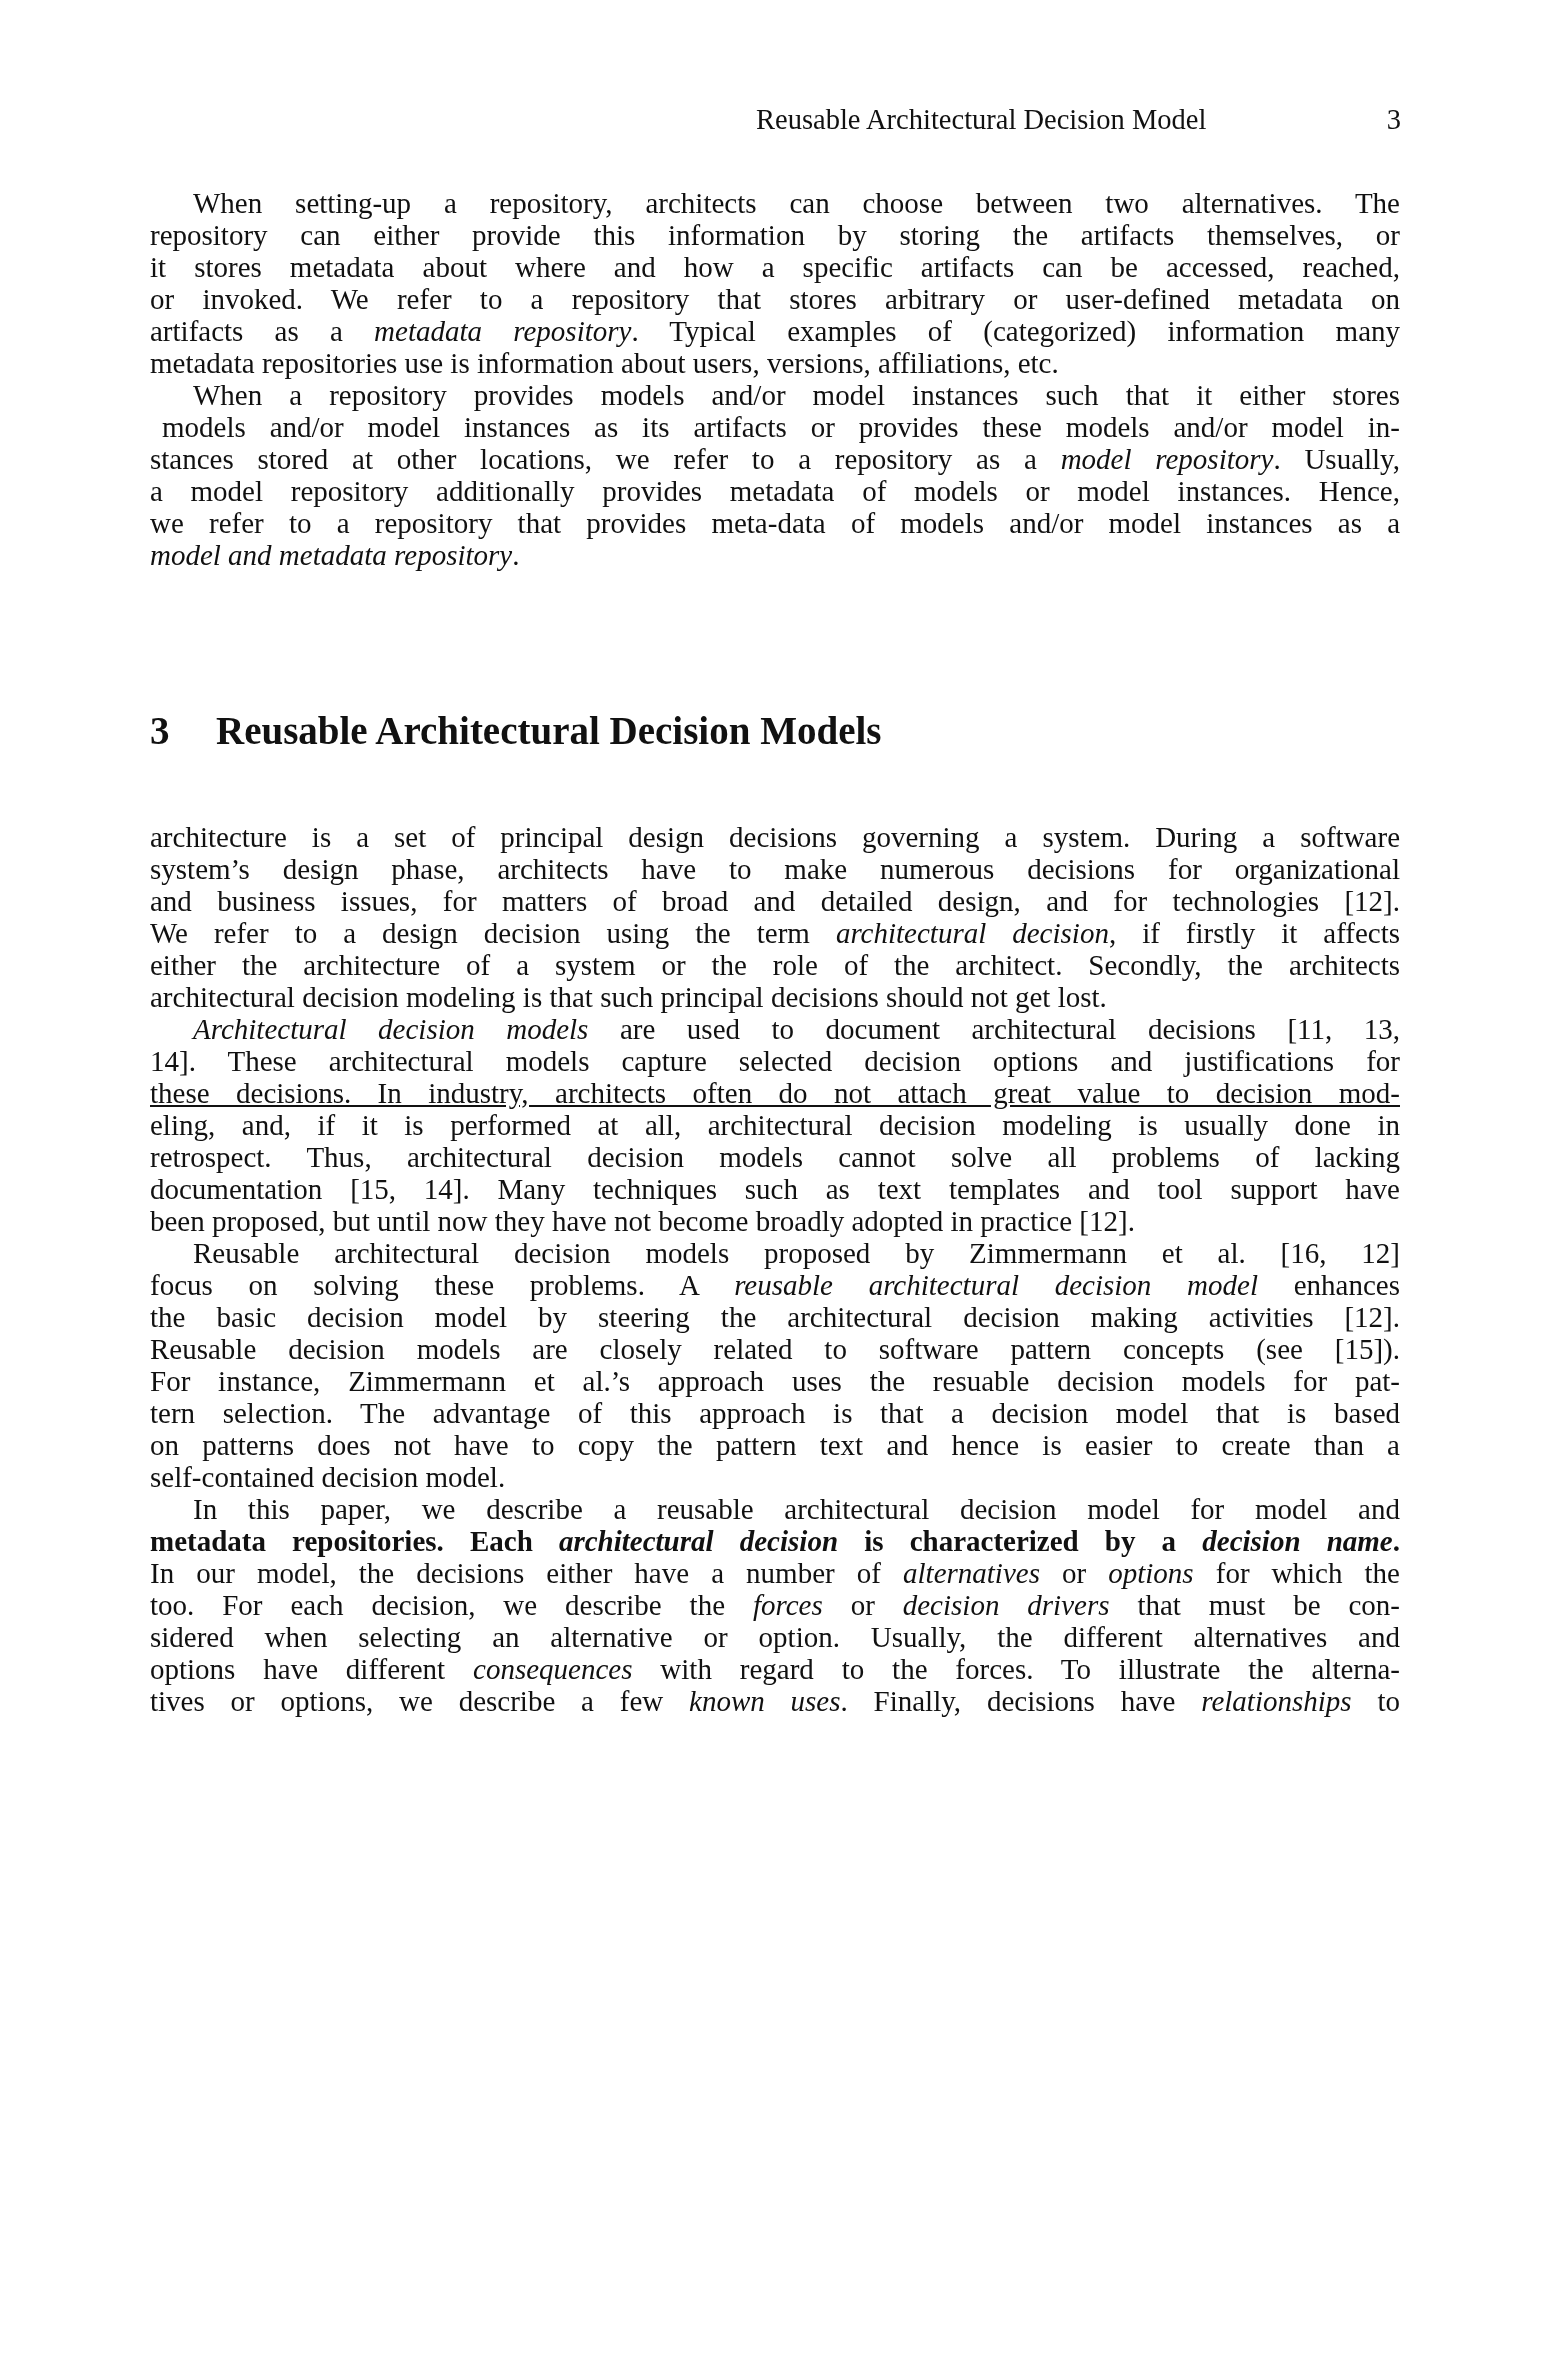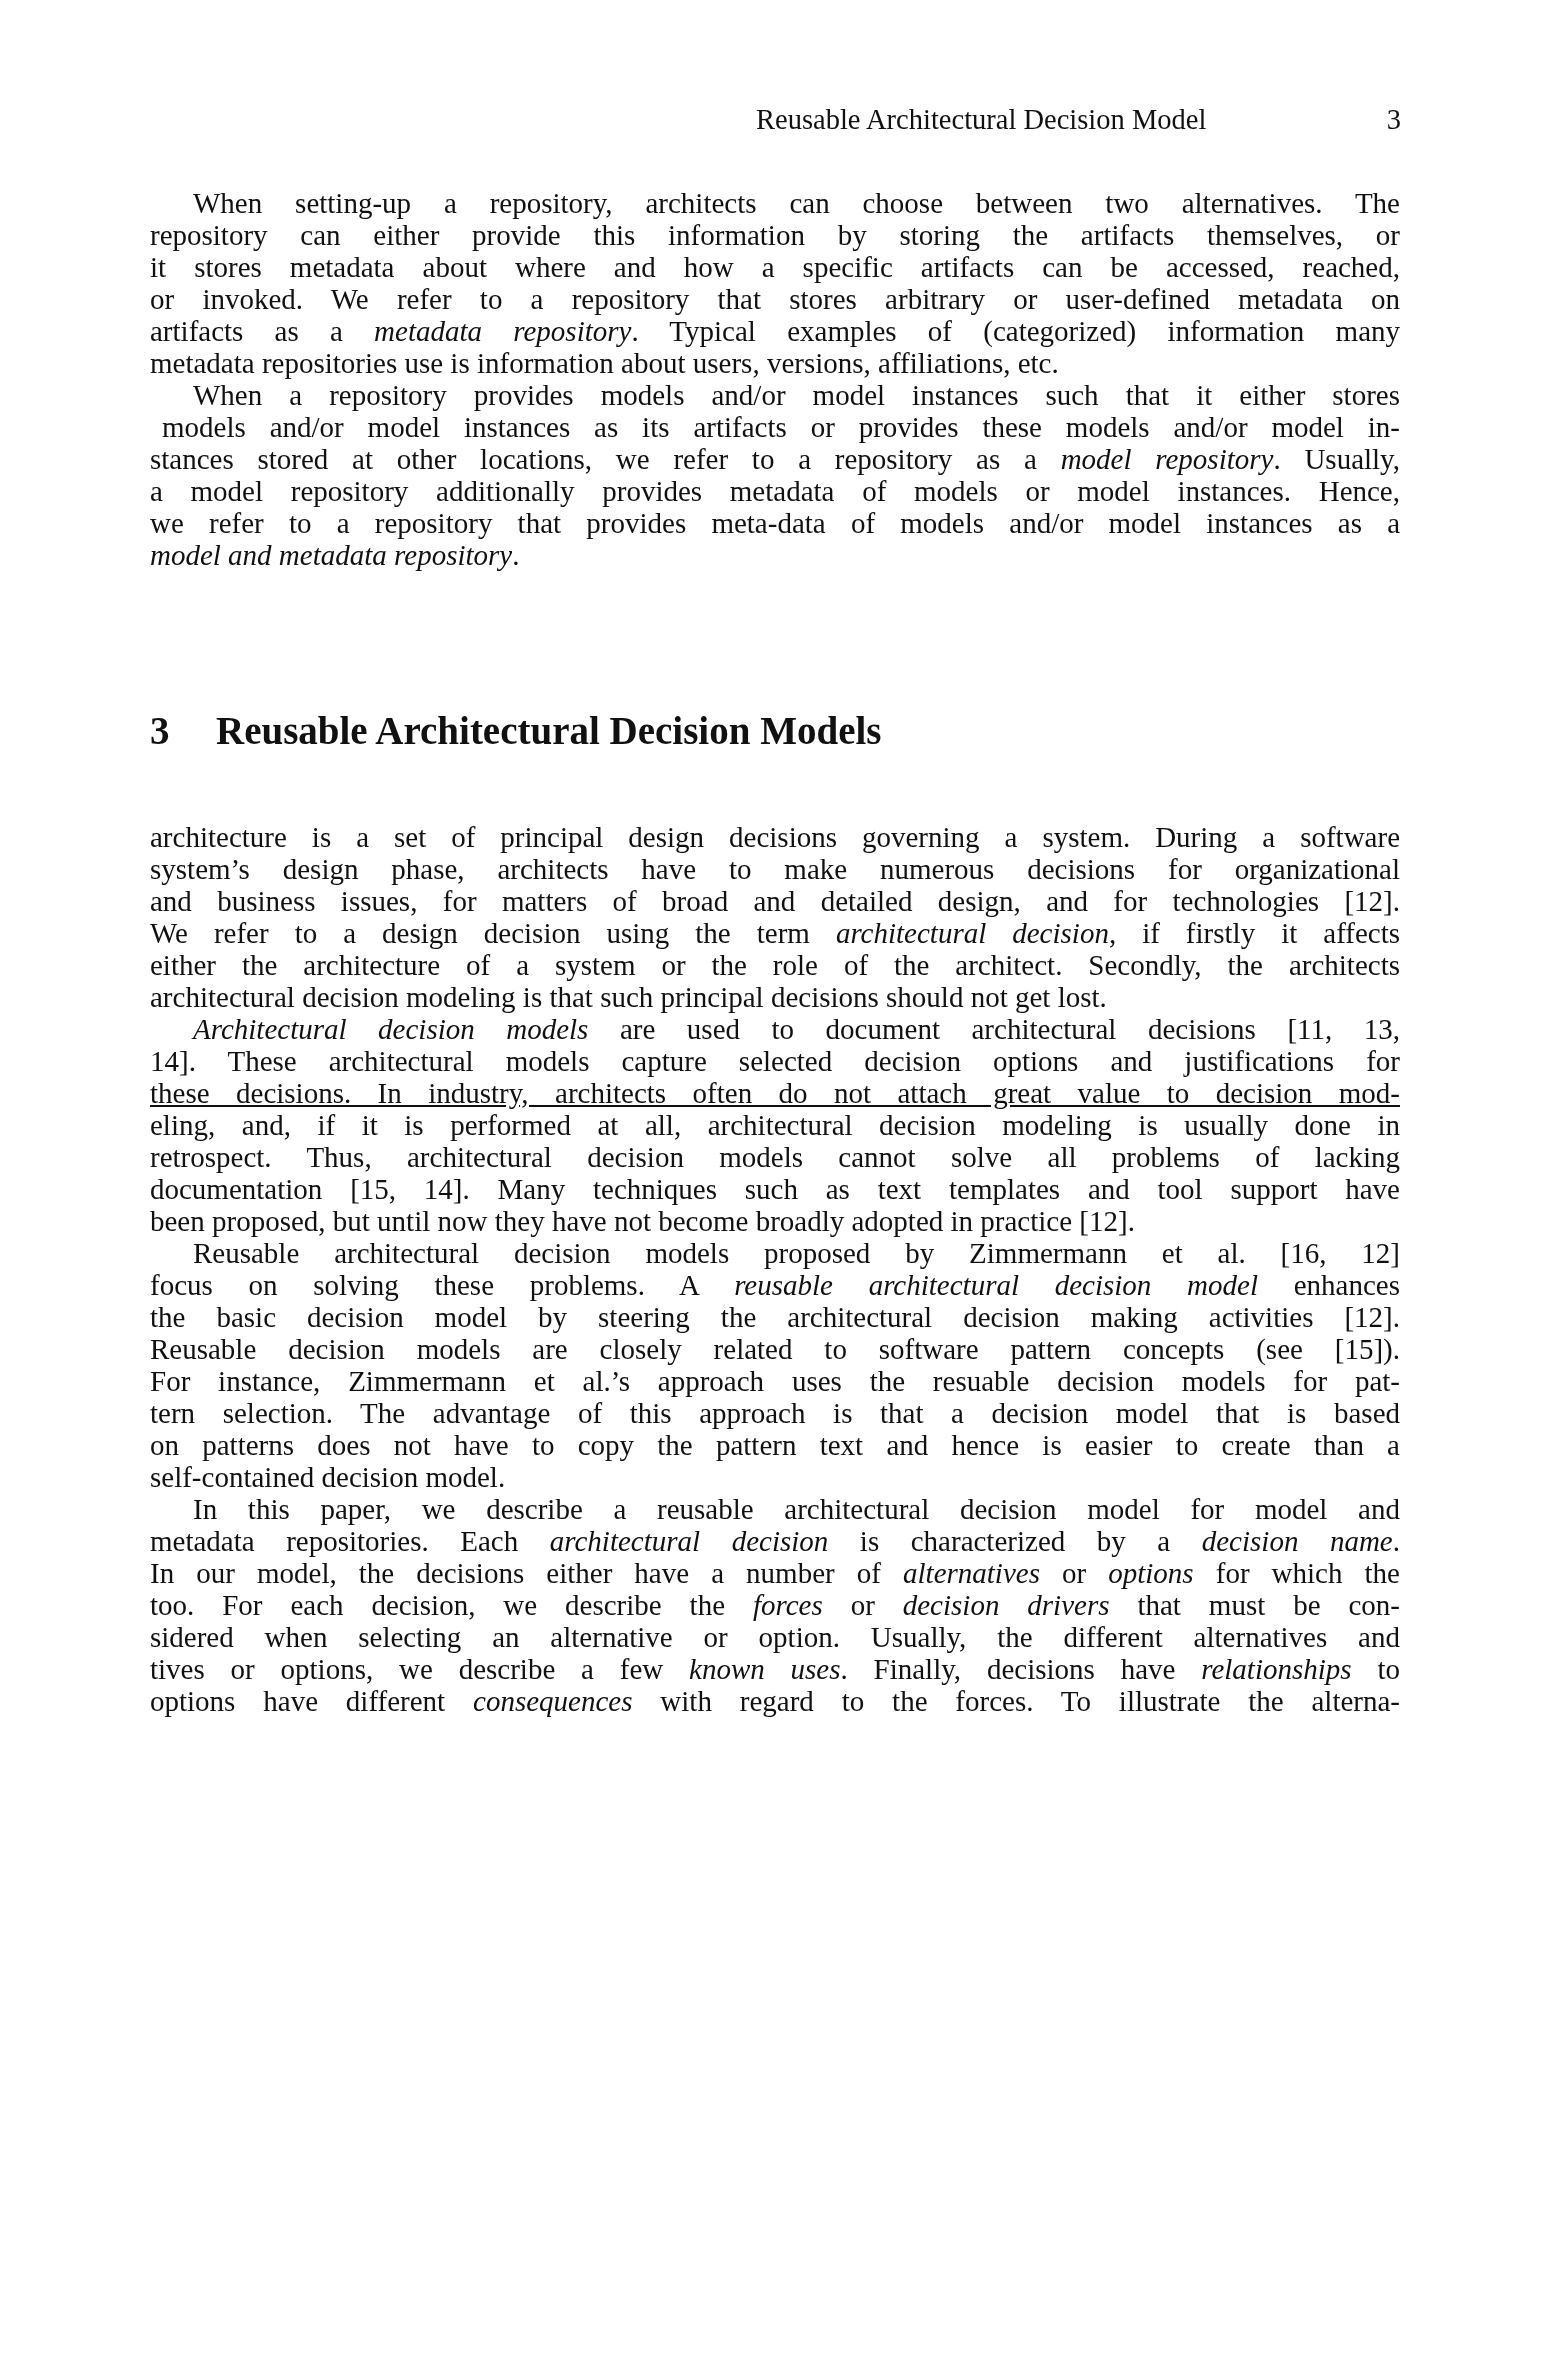--- a/index.html
+++ b/index.html
@@ -85,21 +85,21 @@
       <span class="line" style="text-align-last: justify;"><span>focus on solving these problems. A </span><em>reusable architectural decision model</em><span> enhances</span></span>
       <span class="line" style="text-align-last: justify;"><span>the basic decision model by steering the architectural decision making activities [12].</span></span>
       <span class="line" style="text-align-last: justify;"><span>Reusable decision models are closely related to software pattern concepts (see [15]).</span></span>
       <span class="line" style="text-align-last: justify;"><span>For instance, Zimmermann et al.’s approach uses the resuable decision models for pat-</span></span>
       <span class="line" style="text-align-last: justify;"><span>tern selection. The advantage of this approach is that a decision model that is based</span></span>
       <span class="line" style="text-align-last: justify;"><span>on patterns does not have to copy the pattern text and hence is easier to create than a</span></span>
       <span class="line last"><span>self-contained decision model.</span></span>
     </div>
     <div>
       <span class="line ind" style="text-align-last: justify;"><span>In this paper, we describe a reusable architectural decision model for model and</span></span>
-      <span class="line" style="text-align-last: justify;"><span>metadata repositories. Each </span><em>architectural decision</em><span> is characterized by a </span><em>decision name</em><span>.</span></span>
+      <span class="line" style="text-align-last: justify; font-weight: bold;"><span>metadata repositories. Each </span><em>architectural decision</em><span> is characterized by a </span><em>decision name</em><span>.</span></span>
       <span class="line" style="text-align-last: justify;"><span>In our model, the decisions either have a number of </span><em>alternatives</em><span> or </span><em>options</em><span> for which the</span></span>
       <span class="line" style="text-align-last: justify;"><span>too. For each decision, we describe the </span><em>forces</em><span> or </span><em>decision drivers</em><span> that must be con-</span></span>
       <span class="line" style="text-align-last: justify;"><span>sidered when selecting an alternative or option. Usually, the different alternatives and</span></span>
+      <span class="line" style="text-align-last: justify;"><span>options have different </span><em>consequences</em><span> with regard to the forces. To illustrate the alterna-</span></span>
       <span class="line" style="text-align-last: justify;"><span>tives or options, we describe a few </span><em>known uses</em><span>. Finally, decisions have </span><em>relationships</em><span> to</span></span>
-      <span class="line" style="text-align-last: justify;"><span>options have different </span><em>consequences</em><span> with regard to the forces. To illustrate the alterna-</span></span>
     </div>
   </div>
 
 
 </body></html>

